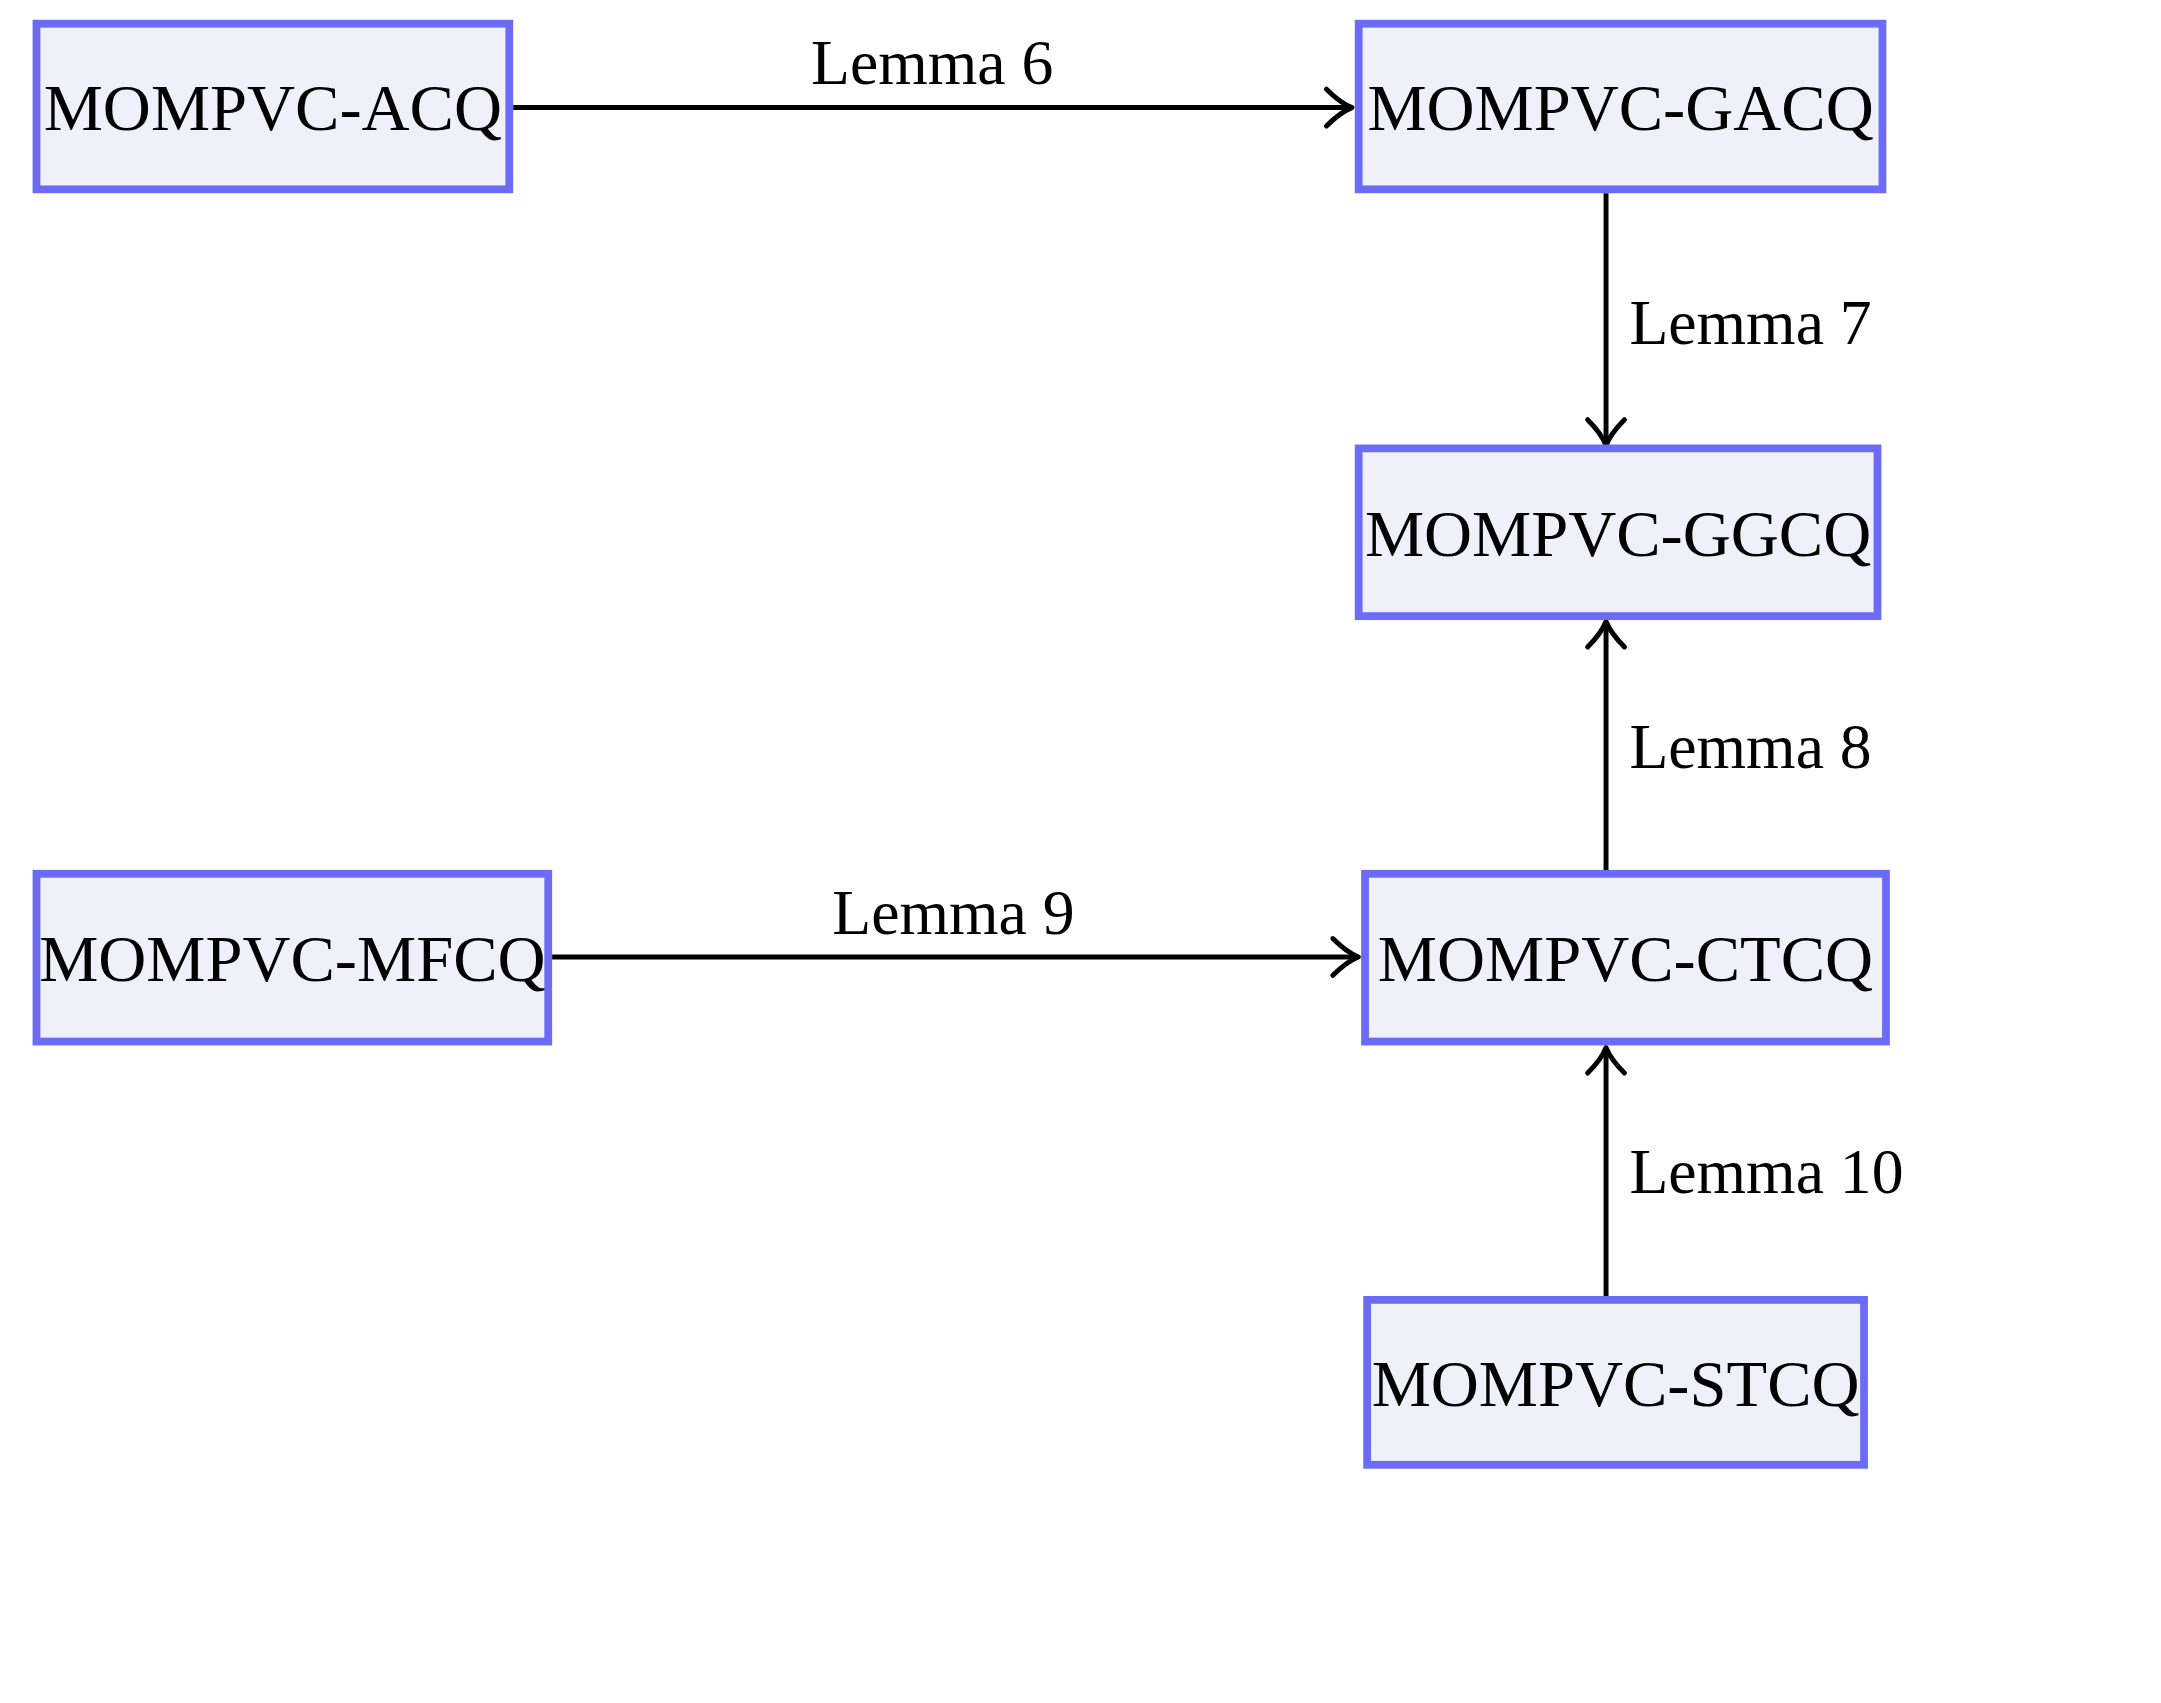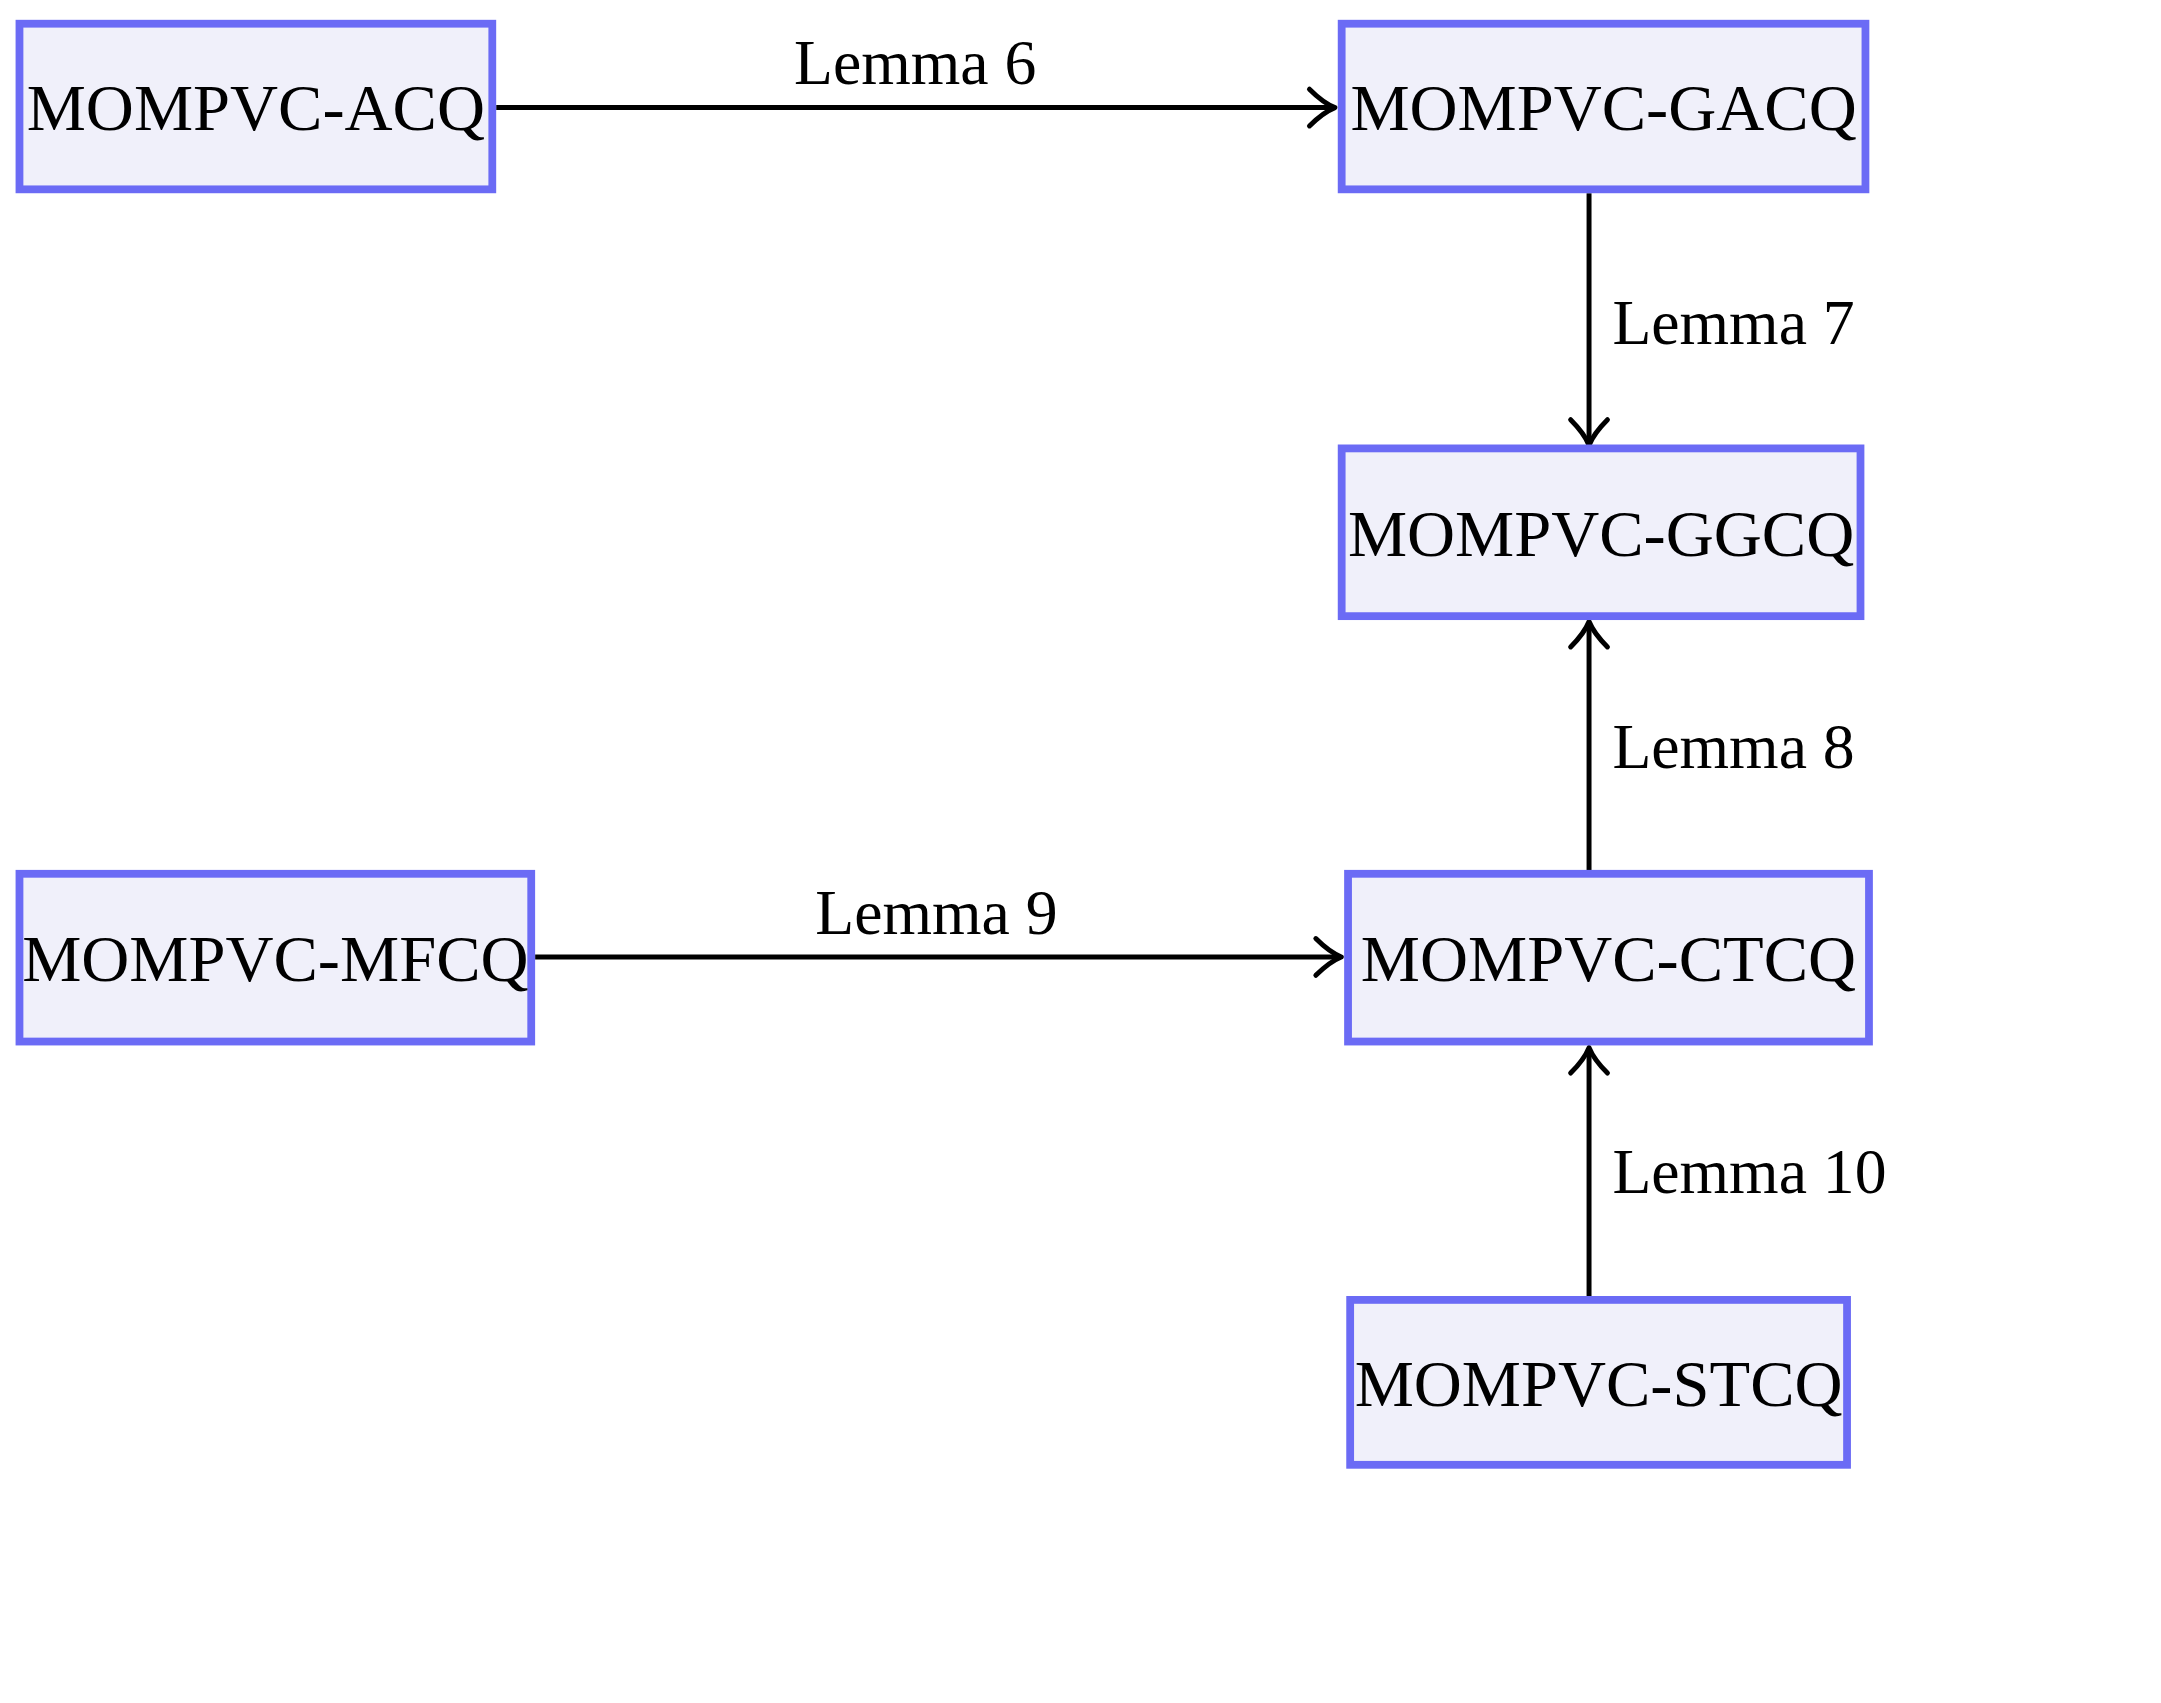--- a/index.html
+++ b/index.html
@@ -3,20 +3,21 @@
 <meta charset="utf-8">
 <style>
   html, body {
     margin: 0;
     padding: 0;
     background: #ffffff;
   }
   .canvas {
     width: 1892px;
     max-width: 100%;
+    margin-left: 17px;
   }
   svg {
     display: block;
     width: 100%;
     height: auto;
     background: #ffffff;
   }
   .node-box {
     fill: #f0f0fa;
     stroke: #6b6bf5;

